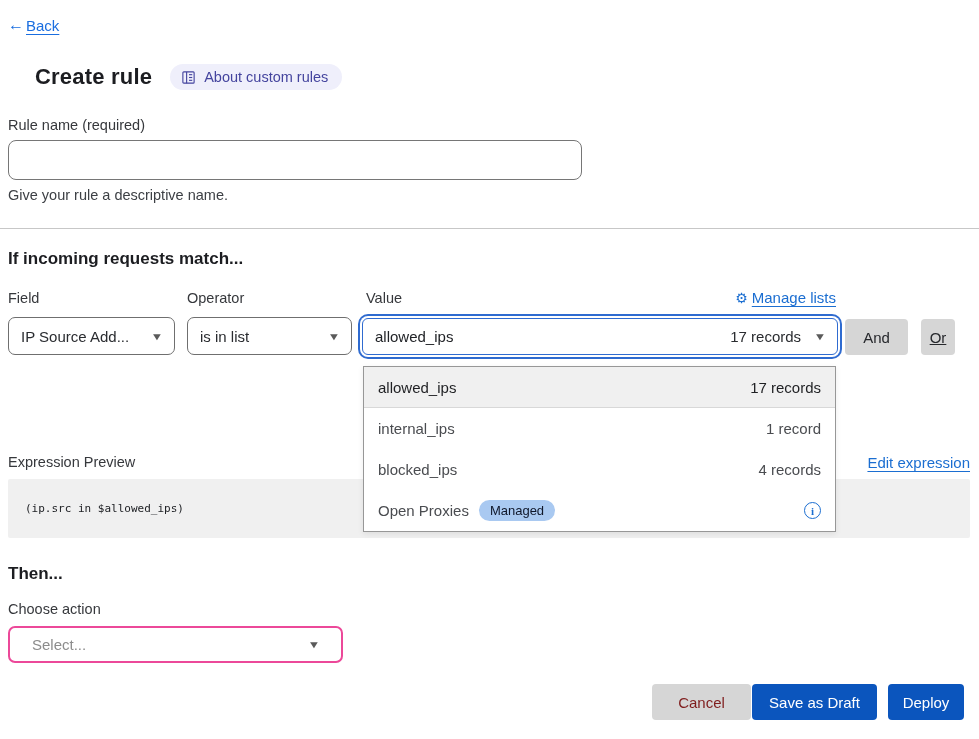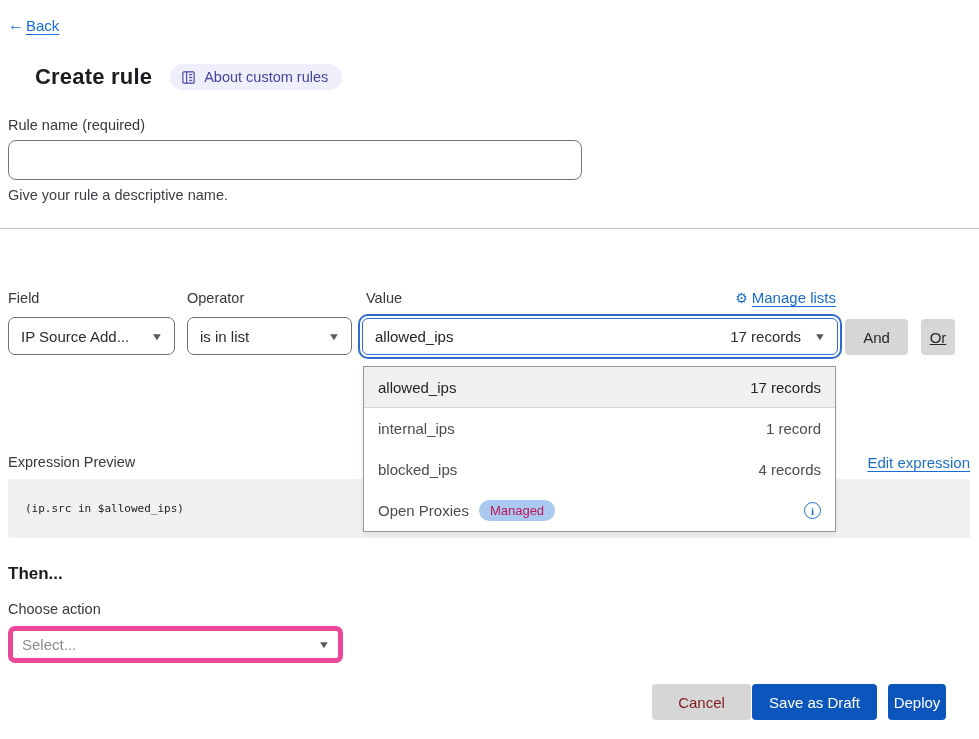--- a/index.html
+++ b/index.html
@@ -94,21 +94,21 @@
   .dropdown-row {
     height: 41px; display: flex; align-items: center; justify-content: space-between;
     padding: 0 14px; font-size: 15px; color: #4a4c50; cursor: pointer;
   }
   .dropdown-row.highlighted {
     background: #f0f0f0; color: #1f2023; border-bottom: 1px solid #d8d8d8;
   }
   .row-records { font-size: 15px; }
   .row-left { display: flex; align-items: center; gap: 10px; }
   .managed-pill {
-    background: #a9c9f1; color: #be185d; font-size: 13px;
+    background: #a9c9f1; color: #0f172a; font-size: 13px;
     padding: 3px 11px; border-radius: 12px;
   }
   .info-icon {
     width: 17px; height: 17px; border-radius: 50%;
     border: 1.5px solid #1b6ed1; color: #1b6ed1;
     font-size: 11px; font-weight: bold; font-family: "Liberation Serif", serif;
     display: flex; align-items: center; justify-content: center; cursor: pointer;
   }
 
   
@@ -122,34 +122,34 @@
     background: #f0f0f0; border-radius: 2px; z-index: 1;
     display: flex; align-items: center; padding-left: 17px;
   }
   .expr-code { font-family: "DejaVu Sans Mono", monospace; font-size: 11px; color: #202226; }
 
   
   .then-heading { position: absolute; left: 8px; top: 564px; font-size: 17px; font-weight: bold; color: #1c1d21; }
   .choose-action-label { position: absolute; left: 8px; top: 601px; }
   .action-select {
     position: absolute; left: 8px; top: 626px; width: 335px; height: 37px;
-    border: 5px solid #ec4899; border-radius: 7px; background: #fff;
+    border: 2px solid #ec4899; border-radius: 7px; background: #fff;
     display: flex; align-items: center; justify-content: space-between;
-    padding: 0 9px; font-size: 15px; cursor: pointer;
+    padding: 0 22px; font-size: 15px; cursor: pointer;
   }
   .placeholder { color: #8c8c8c; }
 
   
   .footer-btn {
     position: absolute; top: 684px; height: 36px; border: none; border-radius: 4px;
     font-size: 15px; cursor: pointer; font-family: "Liberation Sans", sans-serif;
   }
   .cancel-btn { left: 652px; width: 99px; background: #d6d6d6; color: #7f1d1d; }
   .save-draft-btn { left: 752px; width: 125px; background: #0b55bd; color: #ffffff; }
-  .deploy-btn { left: 888px; width: 58px; background: #0b55bd; color: #ffffff; }
+  .deploy-btn { left: 888px; width: 76px; background: #0b55bd; color: #ffffff; }
 </style>
 </head>
 <body>
 
 <div class="page">
 
   <a class="back-link">
     <span class="back-arrow">←</span>
     <span class="back-text">Back</span>
   </a>
@@ -169,20 +169,21 @@
       <span>About custom rules</span>
     </span>
   </div>
 
   <label class="field-label rule-name-label">Rule name (required)</label>
   <input class="rule-name-input" type="text" value="" style="">
   <div class="rule-name-helper">Give your rule a descriptive name.</div>
 
   <div class="divider"></div>
 
+  <h2 class="match-heading">If incoming requests match...</h2>
 
   <div class="field-label label-field">Field</div>
   <div class="field-label label-operator">Operator</div>
   <div class="field-label label-value">Value</div>
 
   <div class="manage-lists">
     <span class="gear-icon">⚙</span>
     <span class="manage-lists-text">Manage lists</span>
   </div>
 

